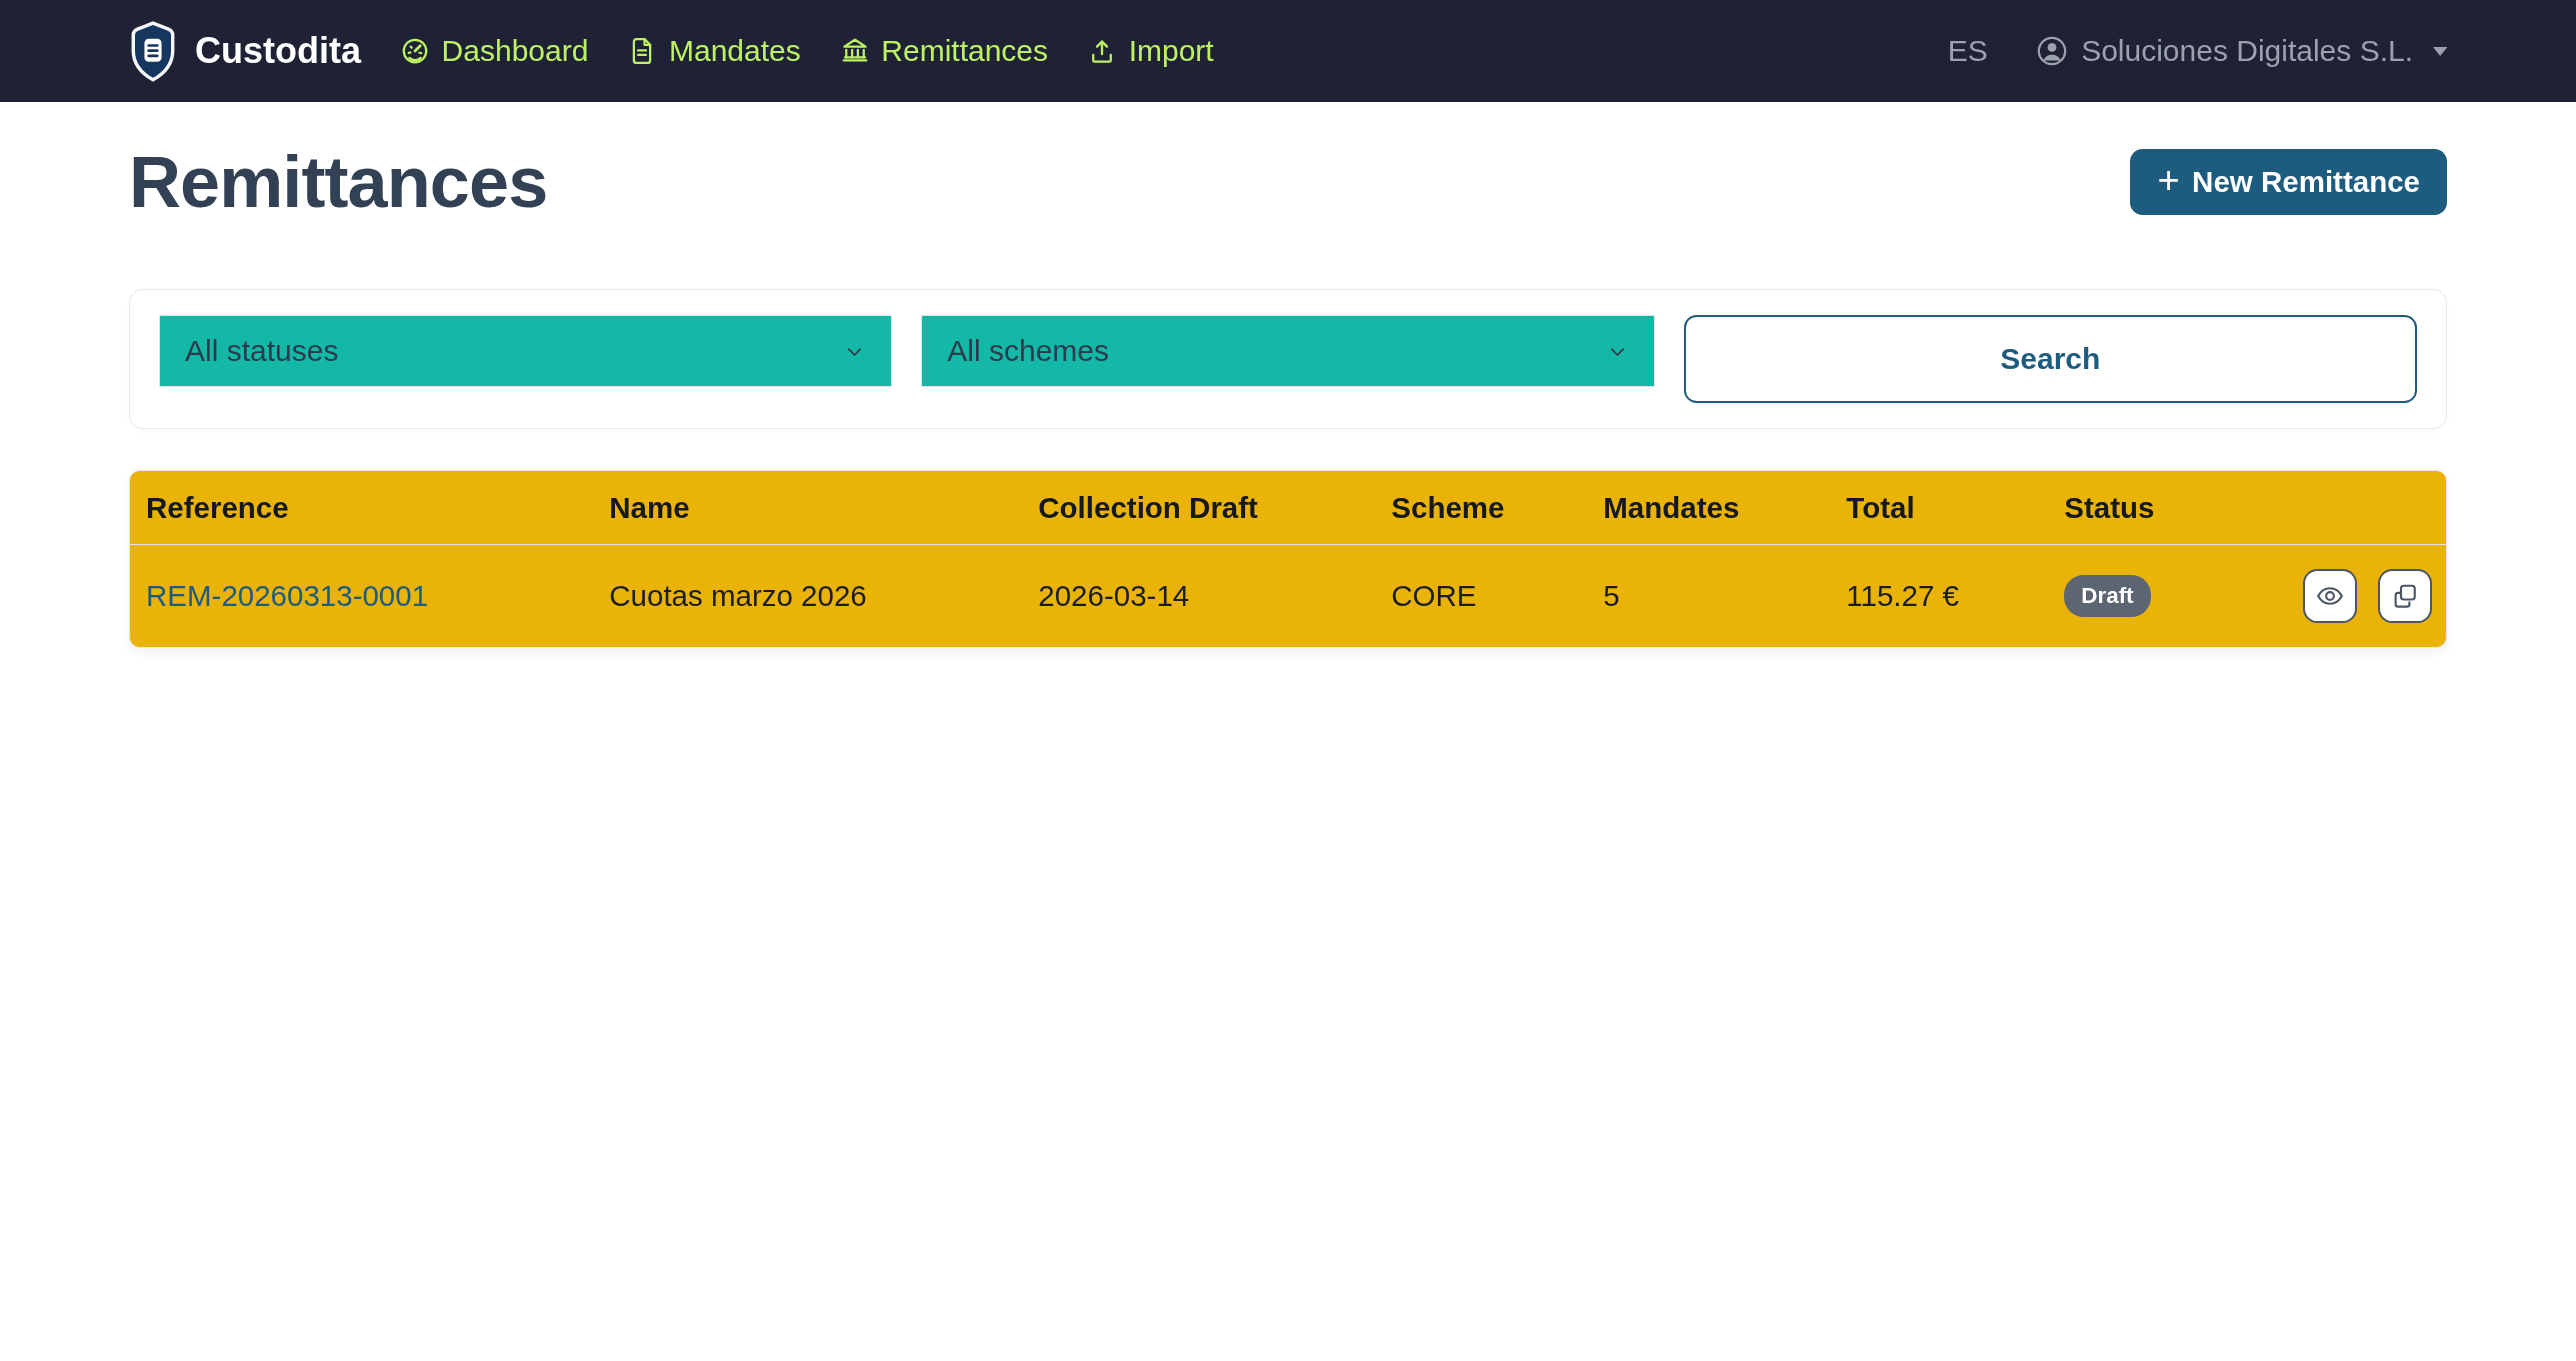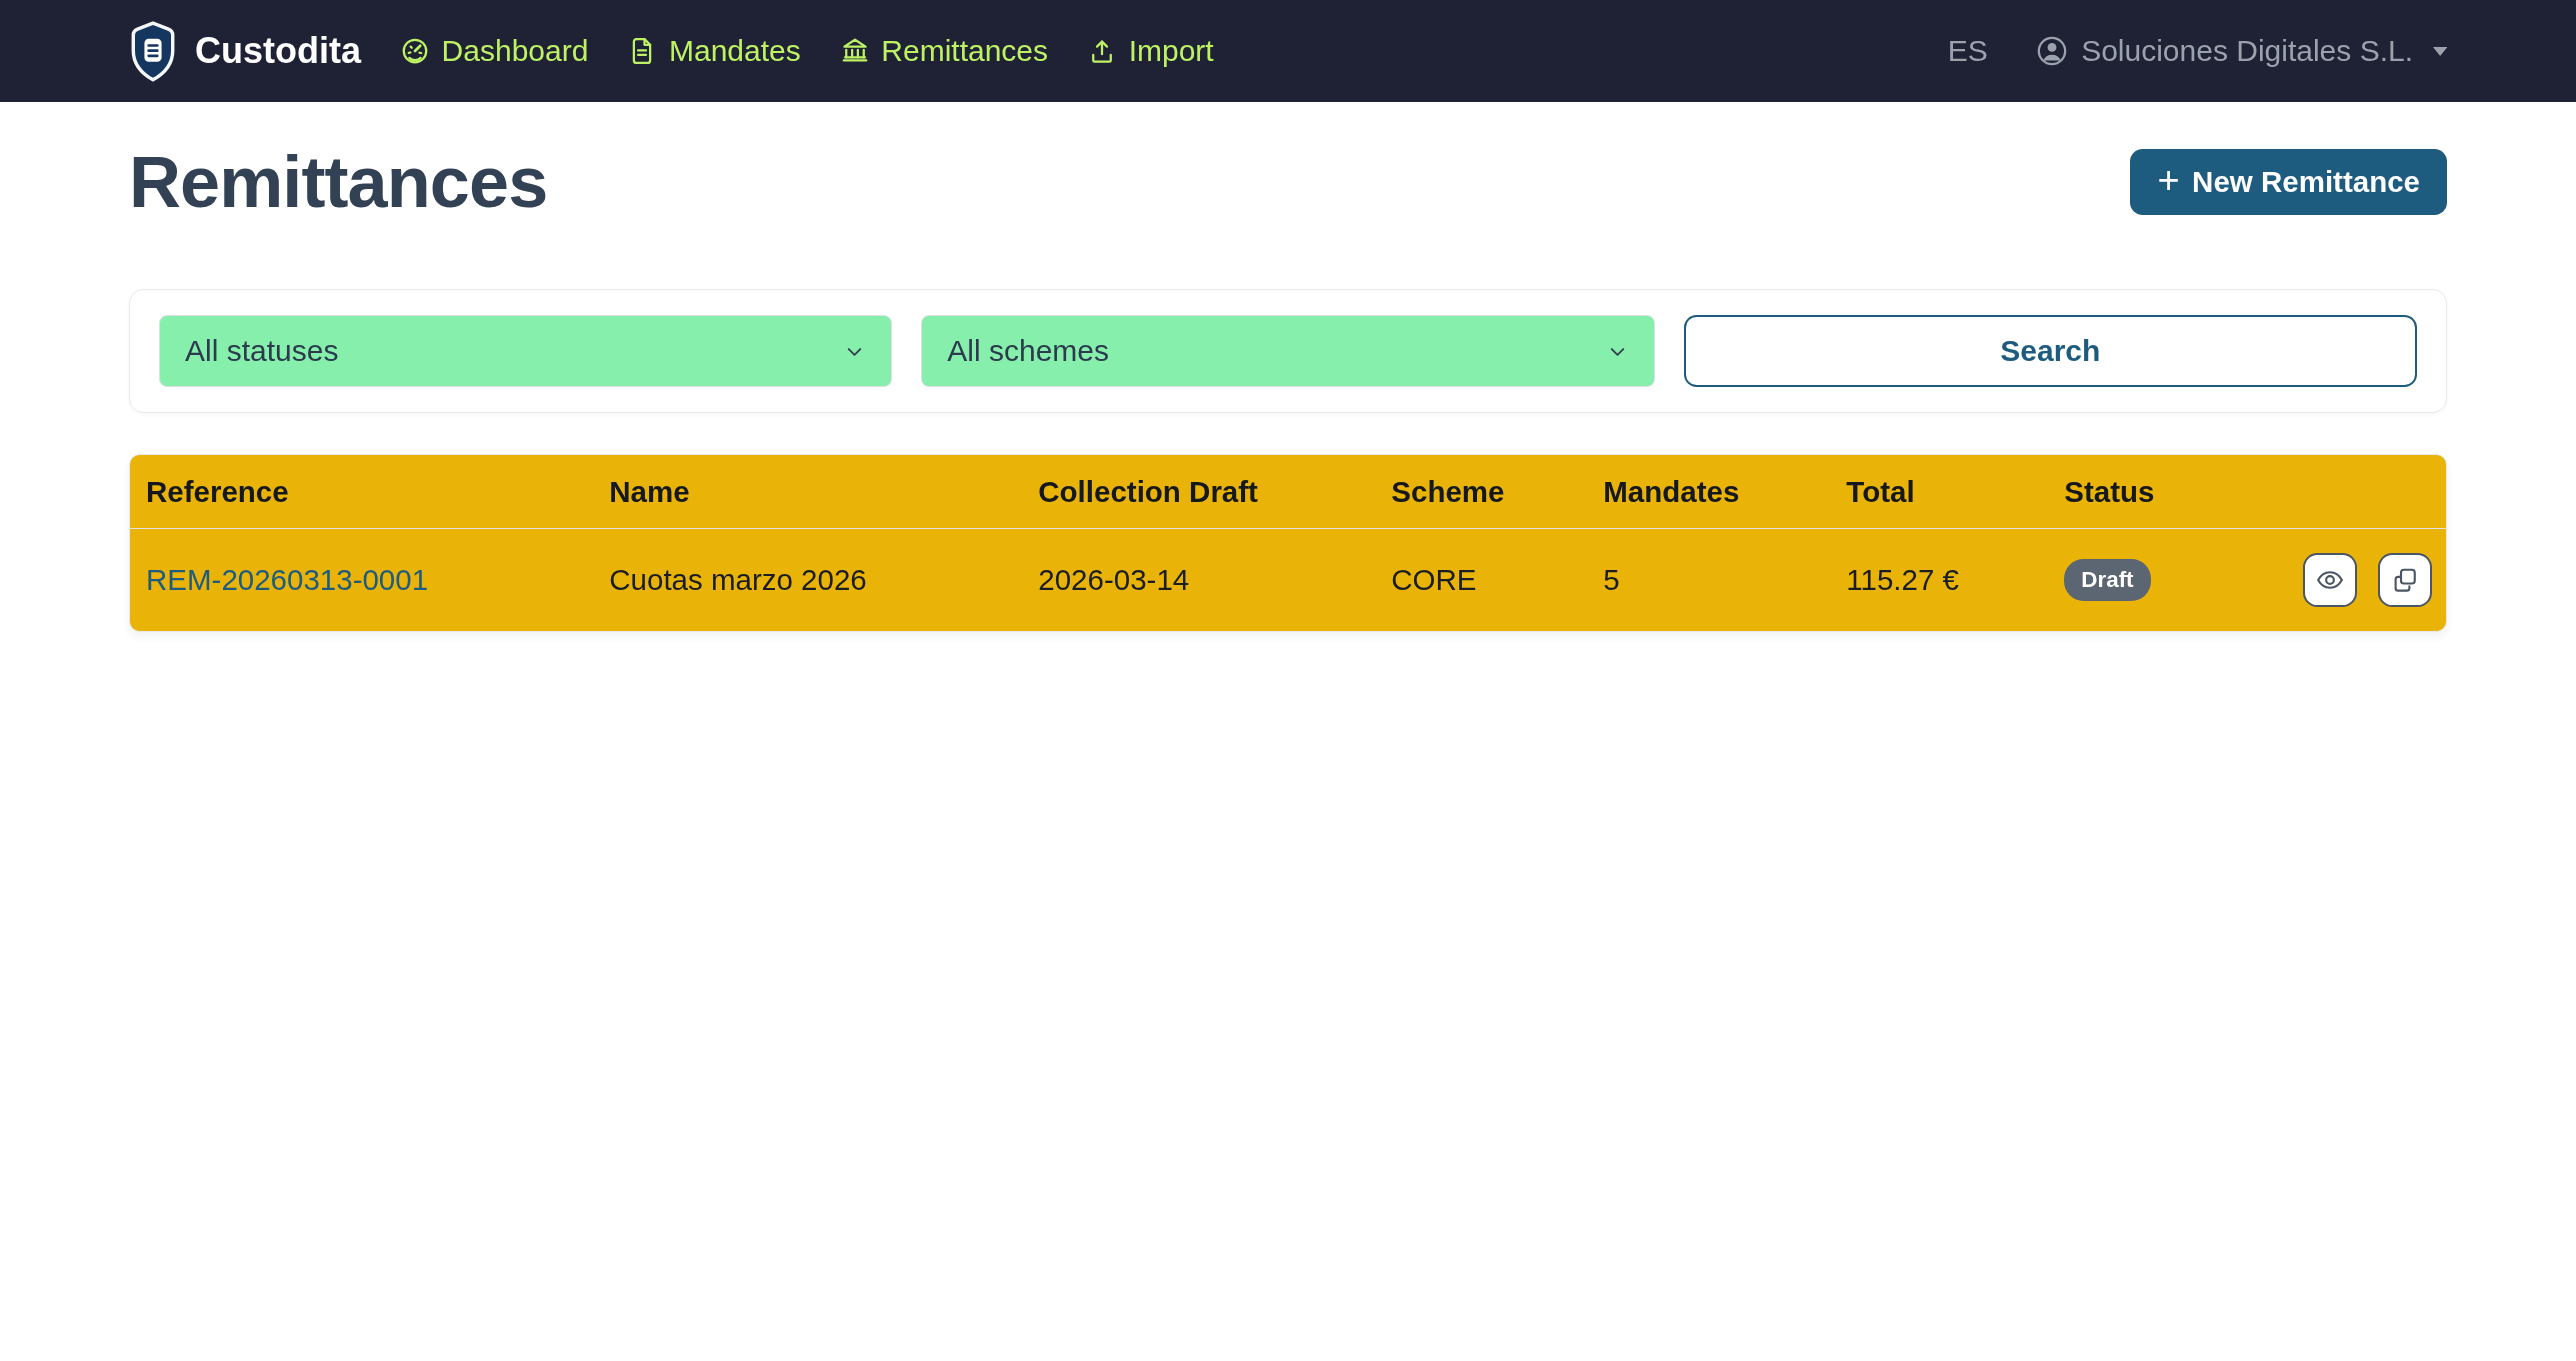--- a/index.html
+++ b/index.html
@@ -111,32 +111,32 @@
     display: flex;
     gap: 29px;
     background: #ffffff;
     box-shadow: 0 1.8px 5.4px rgba(20,30,40,0.03);
   }
   .filter-col { flex: 1; }
   .select {
     height: 72px;
     width: 100%;
     border: 1.8px solid #dde1e6;
-    border-radius: 8px;
-    background: #86efac;
+    border-radius: 2px;
+    background: #14b8a6;
     display: flex;
     align-items: center;
     justify-content: space-between;
     padding: 0 25px;
     font-size: 30px;
     color: #2c3a4d;
     cursor: pointer;
   }
   .btn-search {
-    height: 72px;
+    height: 88px;
     width: 100%;
     background: #ffffff;
     border: 2.7px solid #1e5c7f;
     border-radius: 12.5px;
     color: #1e5c7f;
     font-family: inherit;
     font-size: 30px;
     font-weight: 700;
     cursor: pointer;
   }

